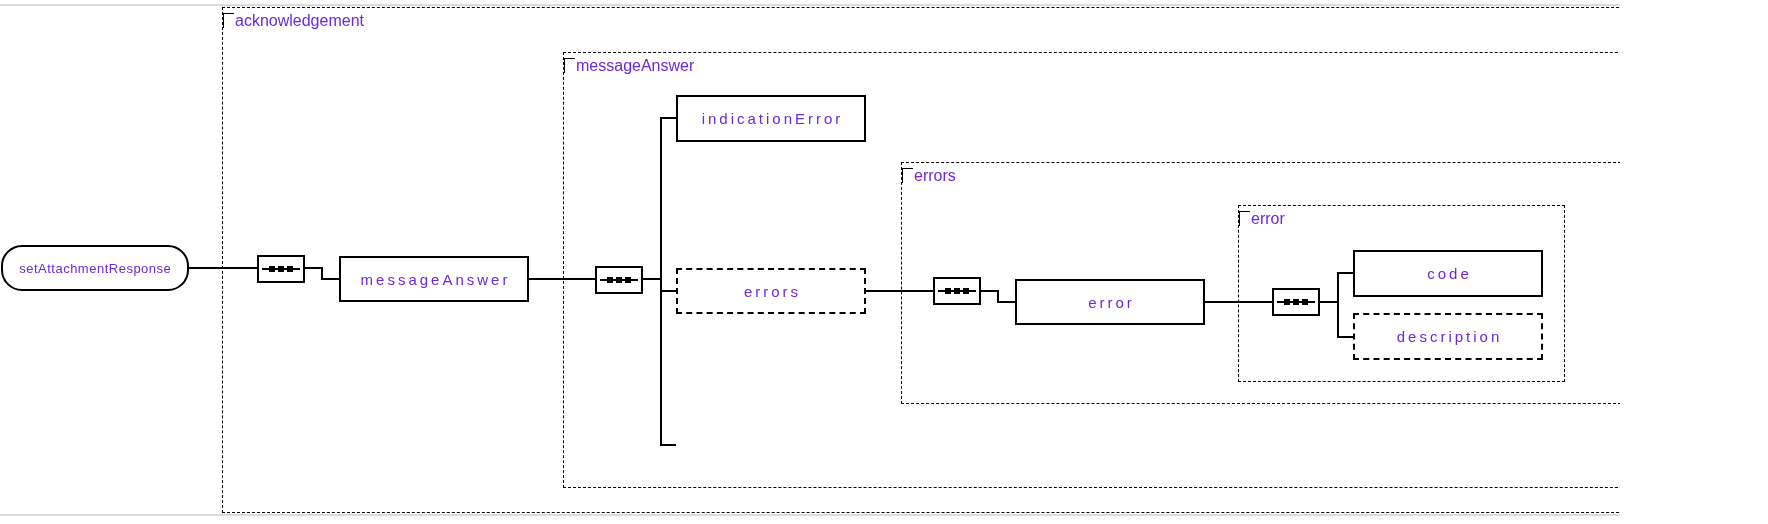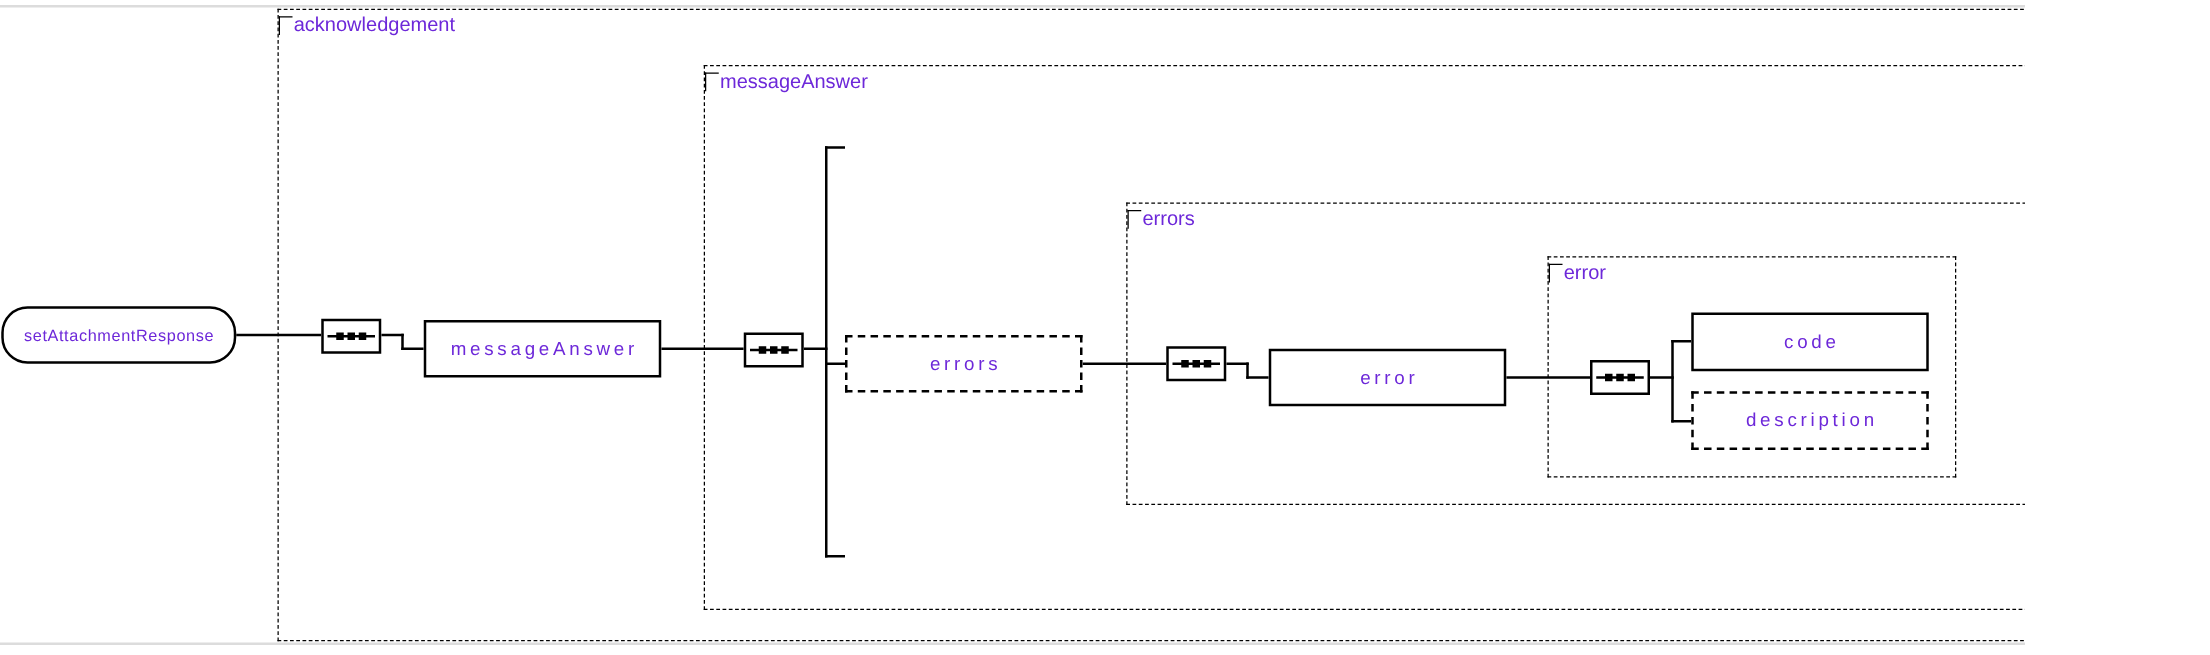--- a/index.html
+++ b/index.html
@@ -180,20 +180,21 @@
         <i></i>
         <i></i>
         <i></i>
       </span>
   </div>
 
   <div class="el-box root" style="left:1px; top:245px; width:188px; height:46px;">setAttachmentResponse</div>
 
   <div class="el-box" style="left:339px; top:256px; width:190px; height:46px;">messageAnswer</div>
 
+  <div class="el-box" style="left:676px; top:95px; width:190px; height:47px;">indicationError</div>
 
   <div class="el-box optional" style="left:676px; top:268px; width:190px; height:46px;">errors</div>
 
 
   <div class="el-box" style="left:1015px; top:279px; width:190px; height:46px;">error</div>
 
   <div class="el-box" style="left:1353px; top:250px; width:190px; height:47px;">code</div>
 
   <div class="el-box optional" style="left:1353px; top:313px; width:190px; height:47px;">description</div>
 

